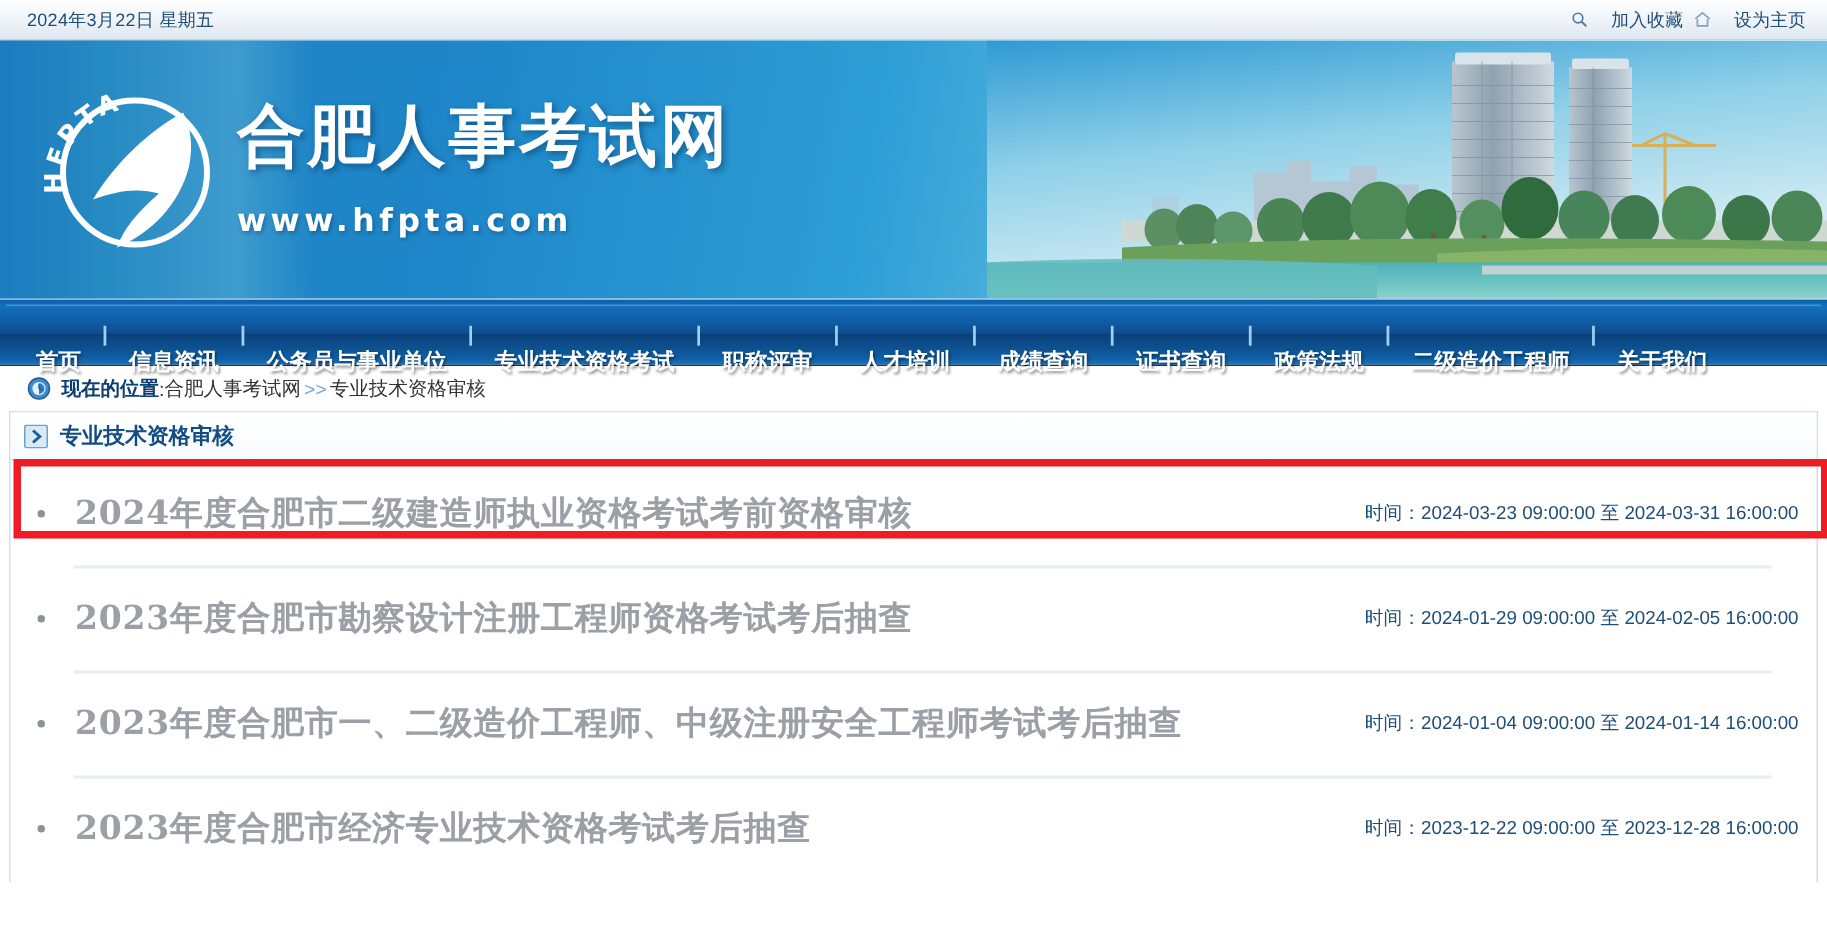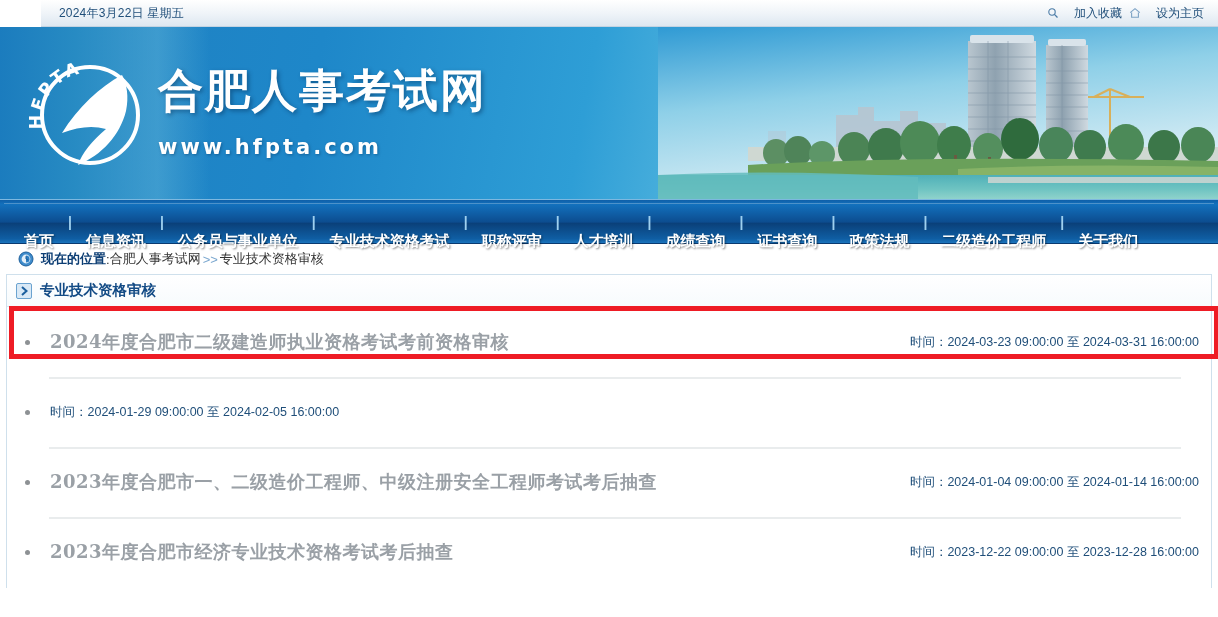--- a/index.html
+++ b/index.html
@@ -20,21 +20,20 @@
   .topbar {
     position: relative;
     height: 27px;
     background: linear-gradient(to bottom, #ffffff 0%, #eef3f8 55%, #dde7f0 100%);
     border-bottom: 1px solid #c3d3e2;
     display: flex;
     align-items: center;
     justify-content: space-between;
     padding: 0 14px 0 18px;
     box-sizing: border-box;
-    margin-left: 41px;
   }
   .topbar-date {
     font-size: 12px;
     color: #1f4e79;
     letter-spacing: .2px;
   }
   .topbar-right {
     display: flex;
     align-items: center;
     gap: 7px;
@@ -225,21 +224,21 @@
   .bullet {
     width: 5px; height: 5px;
     border-radius: 50%;
     background: #8d9194;
     margin-right: 20px;
     flex: 0 0 auto;
   }
   .item-title {
     font-family: "DejaVu Serif", "Liberation Serif", serif;
     font-weight: bold;
-    font-size: 18px;
+    font-size: 22px;
     color: #9aa0a6;
     letter-spacing: .5px;
     cursor: pointer;
     flex: 1 1 auto;
     white-space: nowrap;
   }
   .item-time {
     font-size: 12.5px;
     color: #1f4e79;
     white-space: nowrap;
@@ -462,20 +461,21 @@
   </div>
 
   <ul class="list" id="list-container">
       <li class="list-row">
         <span class="bullet"></span>
         <span class="item-title">2024年度合肥市二级建造师执业资格考试考前资格审核</span>
         <span class="item-time"><span class="tlabel">时间：</span><span>2024-03-23 09:00:00</span> <span>至</span> <span>2024-03-31 16:00:00</span></span>
       </li>
       <li class="list-row">
         <span class="bullet"></span>
+        <span class="item-title">2023年度合肥市勘察设计注册工程师资格考试考后抽查</span>
         <span class="item-time"><span class="tlabel">时间：</span><span>2024-01-29 09:00:00</span> <span>至</span> <span>2024-02-05 16:00:00</span></span>
       </li>
       <li class="list-row">
         <span class="bullet"></span>
         <span class="item-title">2023年度合肥市一、二级造价工程师、中级注册安全工程师考试考后抽查</span>
         <span class="item-time"><span class="tlabel">时间：</span><span>2024-01-04 09:00:00</span> <span>至</span> <span>2024-01-14 16:00:00</span></span>
       </li>
       <li class="list-row">
         <span class="bullet"></span>
         <span class="item-title">2023年度合肥市经济专业技术资格考试考后抽查</span>

